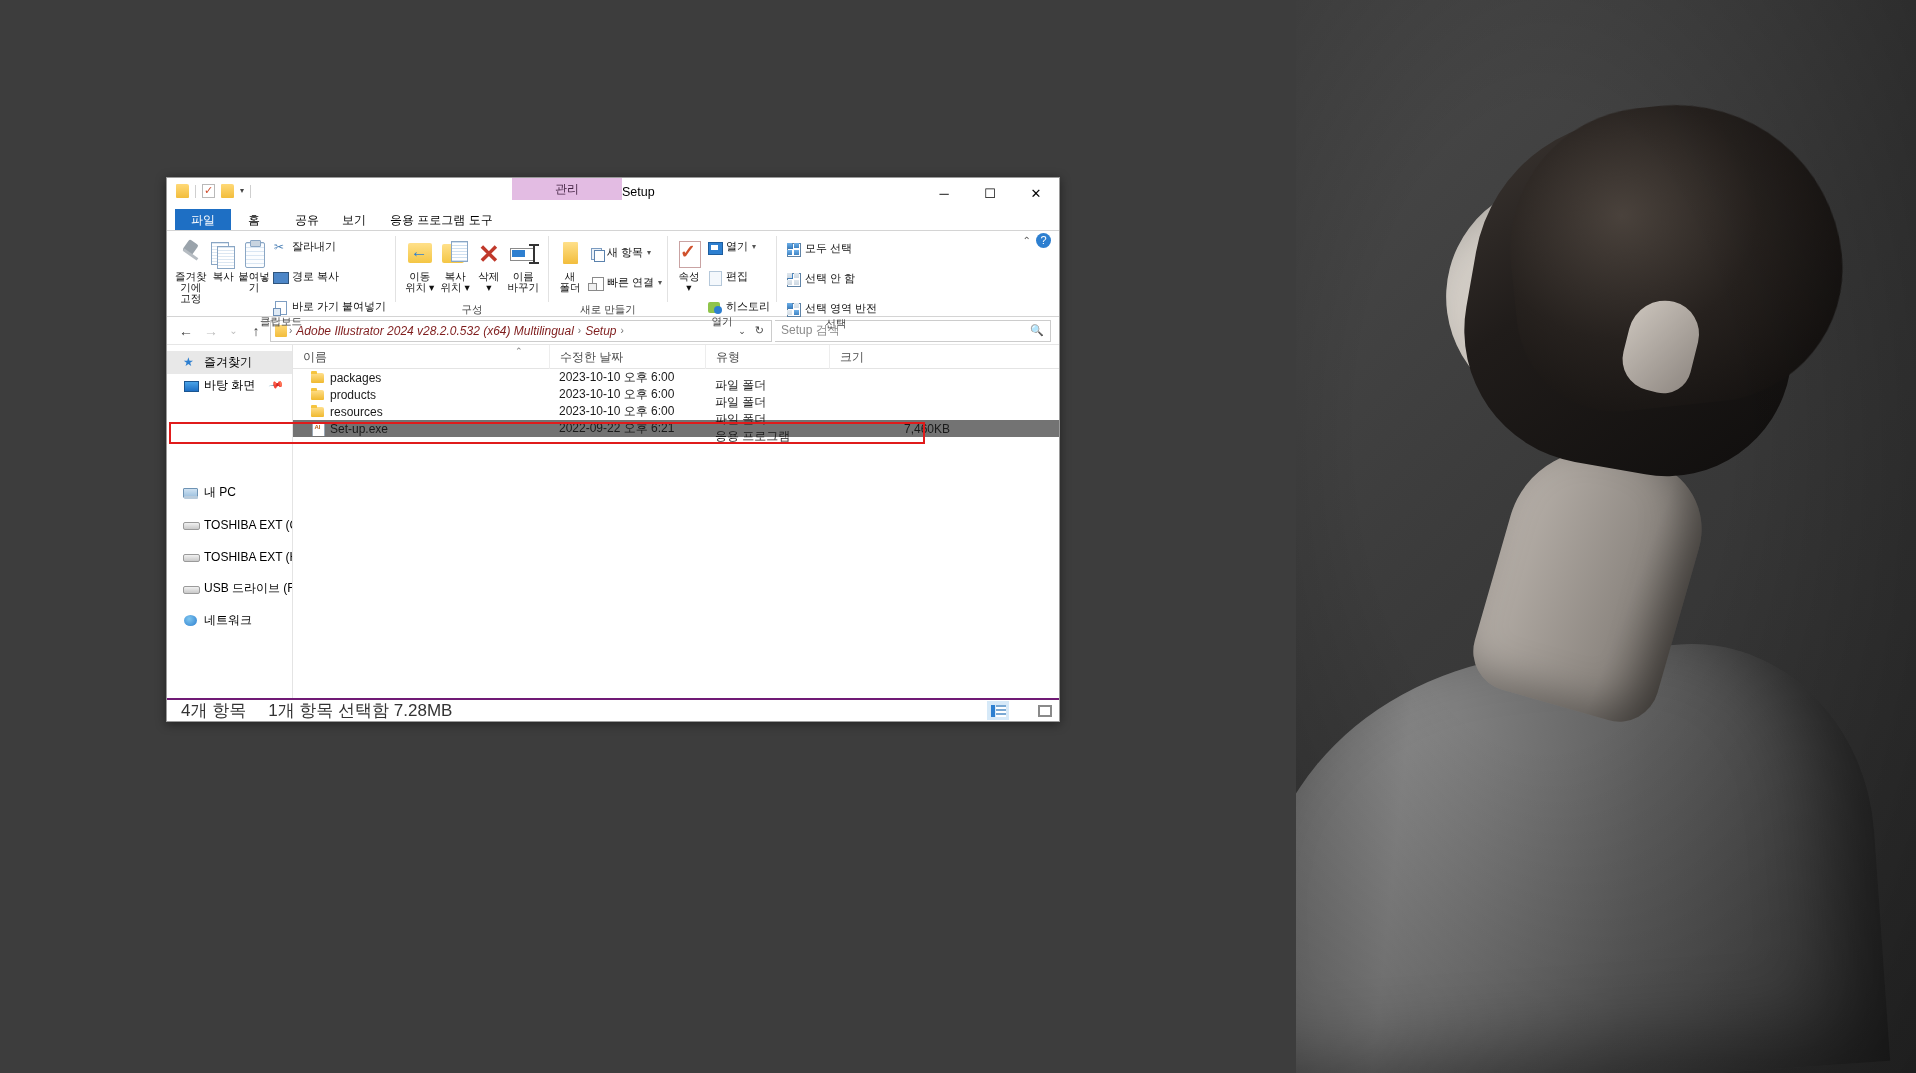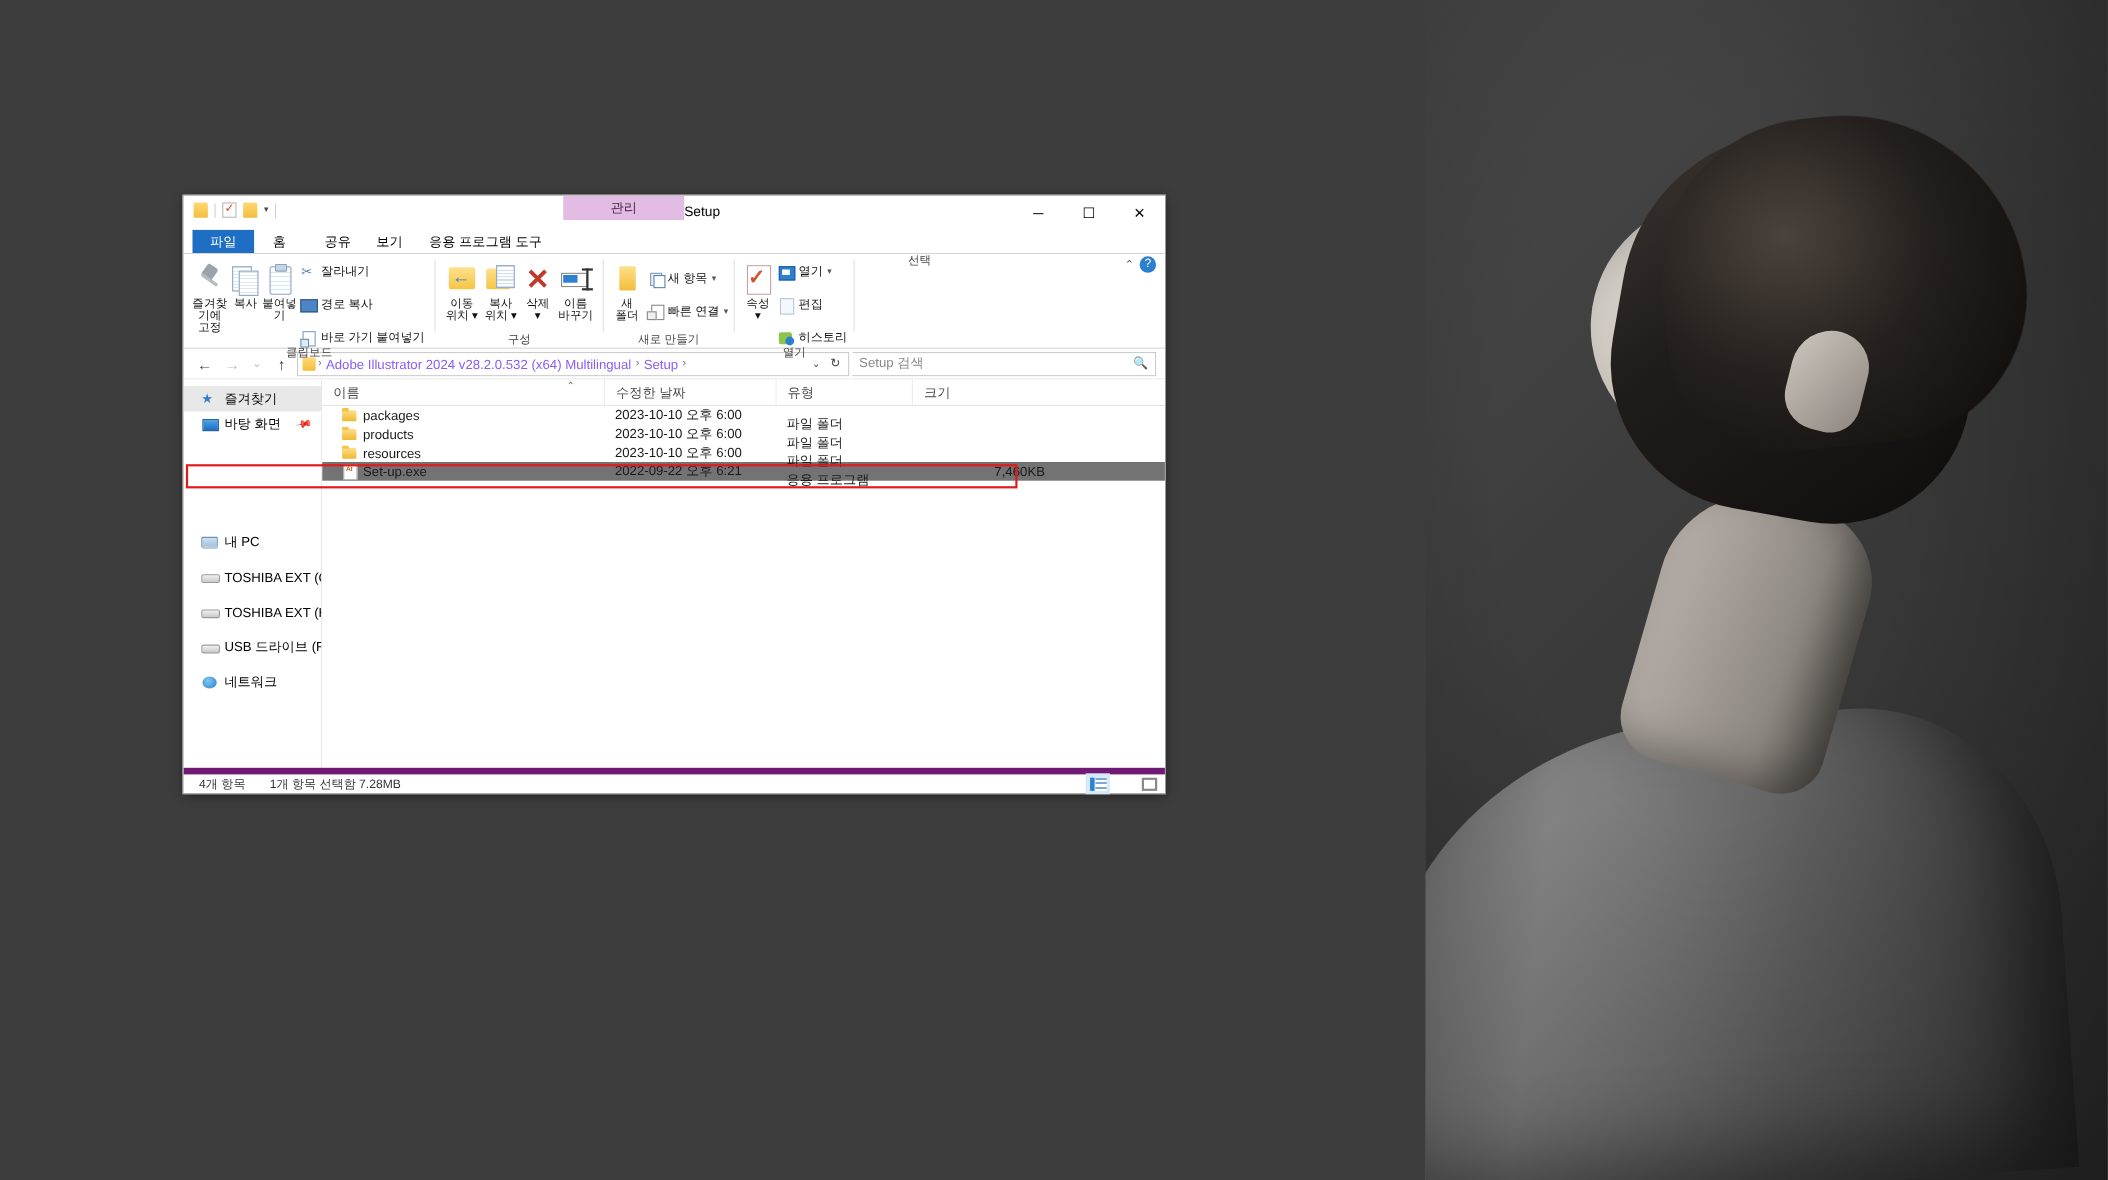--- a/index.html
+++ b/index.html
@@ -313,21 +313,21 @@
   }
   .navbtn.dim { color:#bdbdbd; }
   .navbtn.small { font-size:10px; width:17px; }
   .crumbbox {
     flex:1; height:22px; border:1px solid #ccc; background:#fff;
     display:flex; align-items:center; padding:0 4px; gap:2px; font-size:12px;
   }
   .crumbbox .cfolder {
     width:12px; height:12px; background:linear-gradient(#ffd977,#f2bd3c); border-radius:1px;
   }
-  .crumb { padding:0 2px; color:#8b5cf6; }
+  .crumb { padding:0 2px; color:#7f1d1d;font-style:italic; }
   .csep { color:#6f6f6f; font-size:10px; }
   .crumbbox .spacer { flex:1; }
   .crumbbox .cdd { color:#444; font-size:9px; padding:0 4px; }
   .crumbbox .crefresh { color:#444; font-size:11px; padding:0 3px; }
   .searchbox {
     width:276px; height:22px; border:1px solid #ccc; border-left:none; background:#fff;
     display:flex; align-items:center; padding:0 6px; font-size:12px; color:#8a8a8a;
     justify-content:space-between;
   }
   .searchbox .sicon { font-size:11px; color:#555; }
@@ -409,22 +409,22 @@
     content:"AI"; position:absolute; left:1px; top:2px; width:11px;
     font-size:6px; color:#b35d1a; font-weight:bold; text-align:center;
   }
   .redbox {
     position:absolute; left:-124px; top:53px; width:756px; height:22px;
     border:2px solid #e01b1b; pointer-events:none;
   }
 
   
   .statusbar {
-    height:23px; flex:none; border-top:6px solid #701a75; background:#fff;
-    display:flex; align-items:center; font-size:11px; color:#333; padding-left:14px; gap:22px;
+    height:23px; flex:none; border-top:2px solid #701a75; background:#fff;
+    display:flex; align-items:center; font-size:17px; color:#333; padding-left:14px; gap:22px;
   }
   .statusbar .spacer { flex:1; }
   .viewbtn {
     width:22px; height:19px; margin-right:3px; display:flex; align-items:center; justify-content:center;
   }
   .viewbtn.active { background:#d6e9f8; }
   .vb-details { position:relative; width:15px; height:12px; }
   .vb-details::before {
     content:""; position:absolute; left:0; top:0; width:4px; height:12px;
     background:#2d7fd0;
@@ -633,20 +633,42 @@
               </span>
             <span>히스토리</span>
           </div>
         </div>
       </div>
       <div class="gname">열기</div>
     </div>
     <div class="gdiv"></div>
 
     <div class="rgroup" style="width:118px">
+      <div class="gbody">
+        <div class="smallbtns" style="padding-top:5px">
+          <div class="smallbtn">
+            <span class="si">
+                <span class="ico selall"></span>
+              </span>
+            <span>모두 선택</span>
+          </div>
+          <div class="smallbtn">
+            <span class="si">
+                <span class="ico selnone"></span>
+              </span>
+            <span>선택 안 함</span>
+          </div>
+          <div class="smallbtn">
+            <span class="si">
+                <span class="ico selinv"></span>
+              </span>
+            <span>선택 영역 반전</span>
+          </div>
+        </div>
+      </div>
       <div class="gname">선택</div>
     </div>
 
     <div class="ribbon-collapse">⌃</div>
     <div class="ribbon-help">?</div>
   </div>
 
   <div class="addrbar">
     <div class="navbtn">←</div>
     <div class="navbtn dim">→</div>

